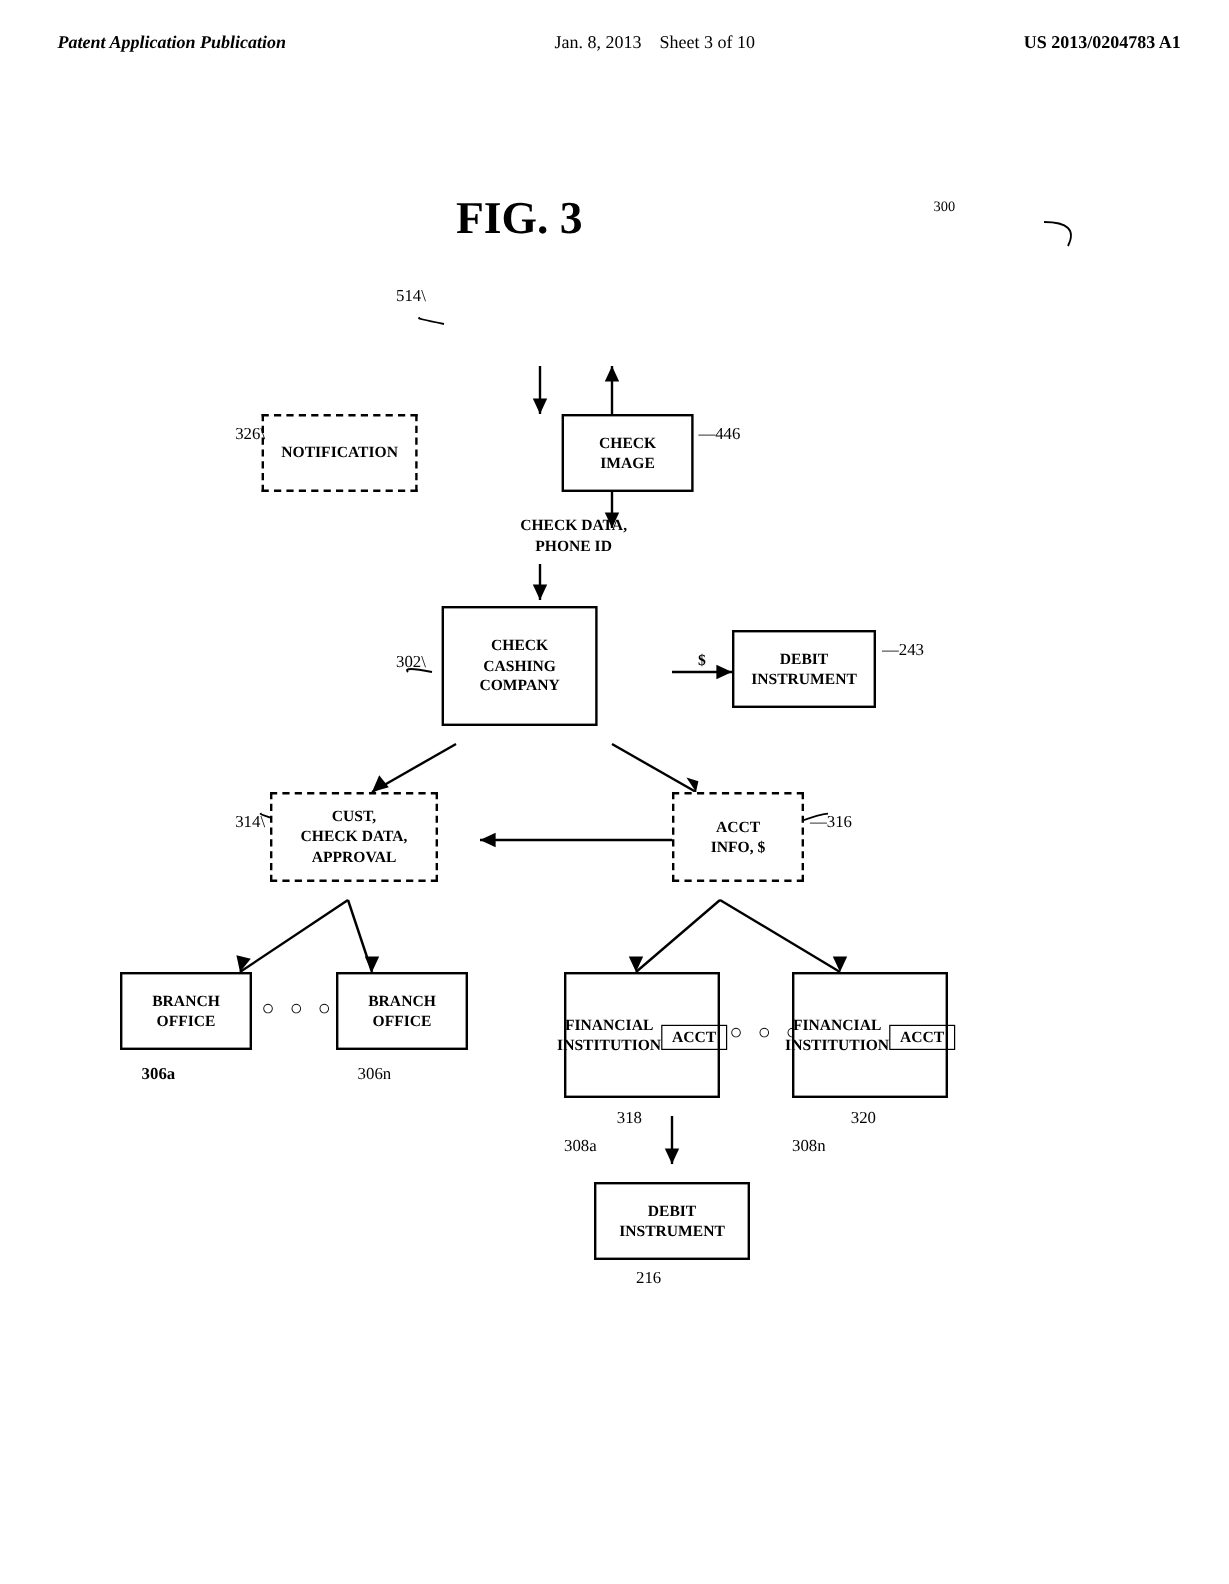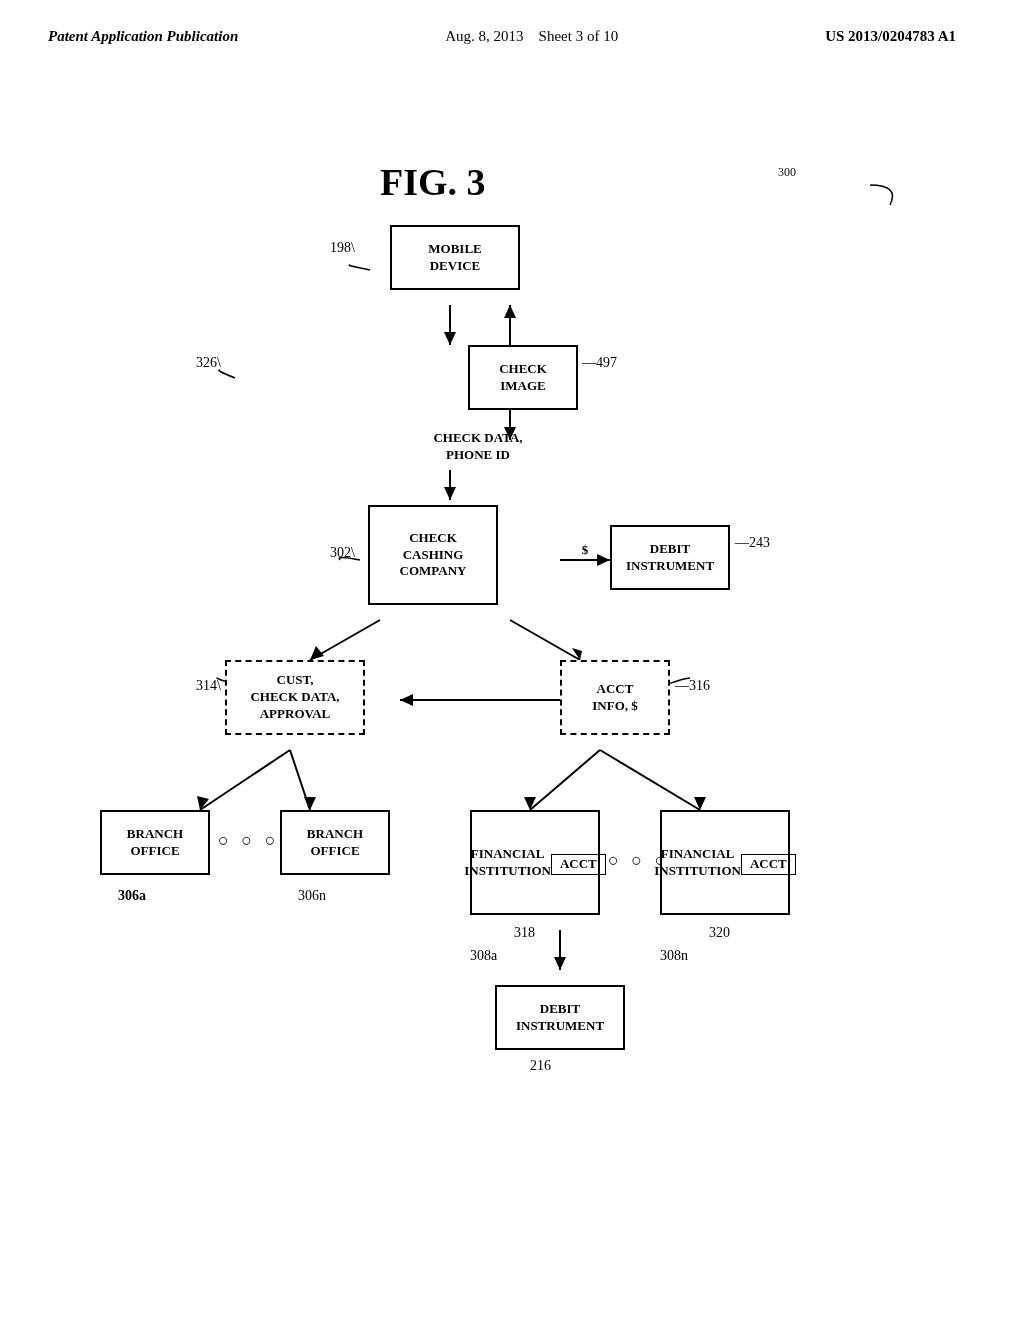--- a/index.html
+++ b/index.html
@@ -10,21 +10,21 @@
       font-family: 'Times New Roman', Times, serif;
       position: relative;
       overflow: hidden;
     }
 
     
     .header {
       display: flex;
       justify-content: space-between;
       align-items: flex-start;
-      padding: 28px 68px 0 48px;
+      padding: 28px 40px 0 48px;
       font-size: 15px;
     }
     .header-left { font-style: italic; font-weight: bold; }
     .header-center { text-align: center; }
     .header-right { font-weight: bold; }
 
     
     .diagram {
       position: absolute;
       top: 130px;
@@ -96,21 +96,21 @@
       font-size: 18px;
       letter-spacing: 4px;
     }
   </style>
 </head>
 <body>
 
 <div class="header">
   <div class="header-left">Patent Application Publication</div>
   <div class="header-center">
-    <span>Aug. 8, 2013</span>&nbsp;&nbsp;&nbsp;
+    <span>Jan. 8, 2013</span>&nbsp;&nbsp;&nbsp;
     <span>Sheet 3 of 10</span>
   </div>
   <div class="header-right">US 2013/0204783 A1</div>
 </div>
 
 <div class="diagram">
 
   <div class="fig-label">FIG. 3</div>
 
   <div class="ref-300">300</div>
@@ -164,28 +164,28 @@
 
     <path d="M 340 430 Q 335 425 360 430" stroke="#000" stroke-width="1.5" fill="none"></path>
 
     <path d="M 720 430 Q 715 425 695 430" stroke="#000" stroke-width="1.5" fill="none"></path>
 
     <path d="M 218 548 Q 213 548 238 555" stroke="#000" stroke-width="1.5" fill="none"></path>
 
     <path d="M 690 548 Q 685 548 665 555" stroke="#000" stroke-width="1.5" fill="none"></path>
   </svg>
 
-  <div class="box" style="left:390px;top:95px;width:130px;height:65px;">MOBILE<br>DEVICE</div>
-
-  <div class="label-ref" style="left:330px;top:110px;">198\</div>
+
+  <div class="label-ref" style="left:330px;top:110px;">514\</div>
 
   <div class="box" style="left:468px;top:215px;width:110px;height:65px;">CHECK<br>IMAGE</div>
 
-  <div class="label-ref" style="left:582px;top:225px;">—497</div>
-
+  <div class="label-ref" style="left:582px;top:225px;">—446</div>
+
+  <div class="box box-dashed" style="left:218px;top:215px;width:130px;height:65px;">NOTIFICATION</div>
 
   <div class="label-ref" style="left:196px;top:225px;">326\</div>
 
   <div class="label-text" style="left:418px;top:300px;width:120px;">CHECK DATA,<br>PHONE ID</div>
 
   <div class="box" style="left:368px;top:375px;width:130px;height:100px;">CHECK<br>CASHING<br>COMPANY</div>
 
   <div class="label-ref" style="left:330px;top:415px;">302\</div>
 
   <div class="label-text" style="left:570px;top:412px;width:30px;">$</div>

